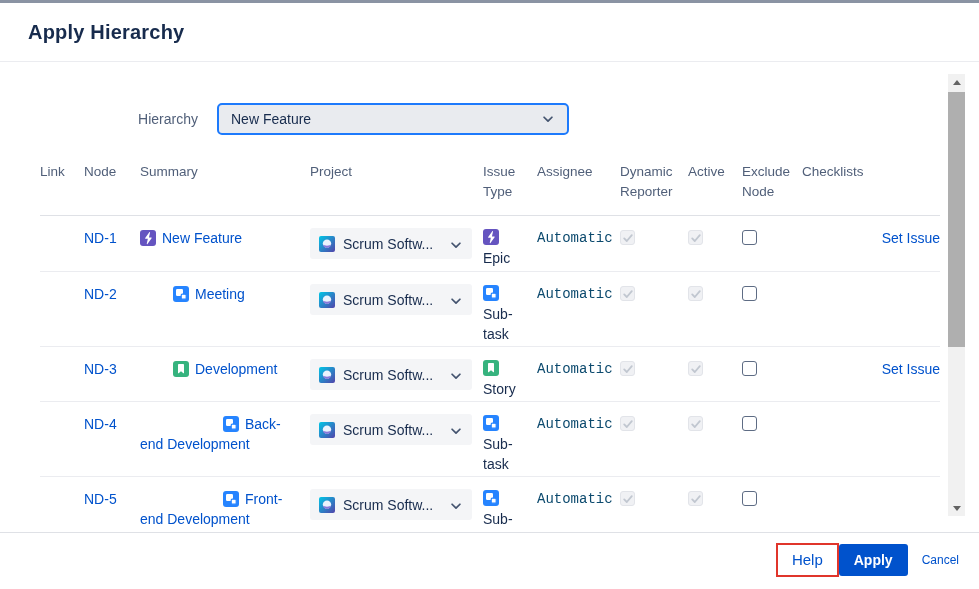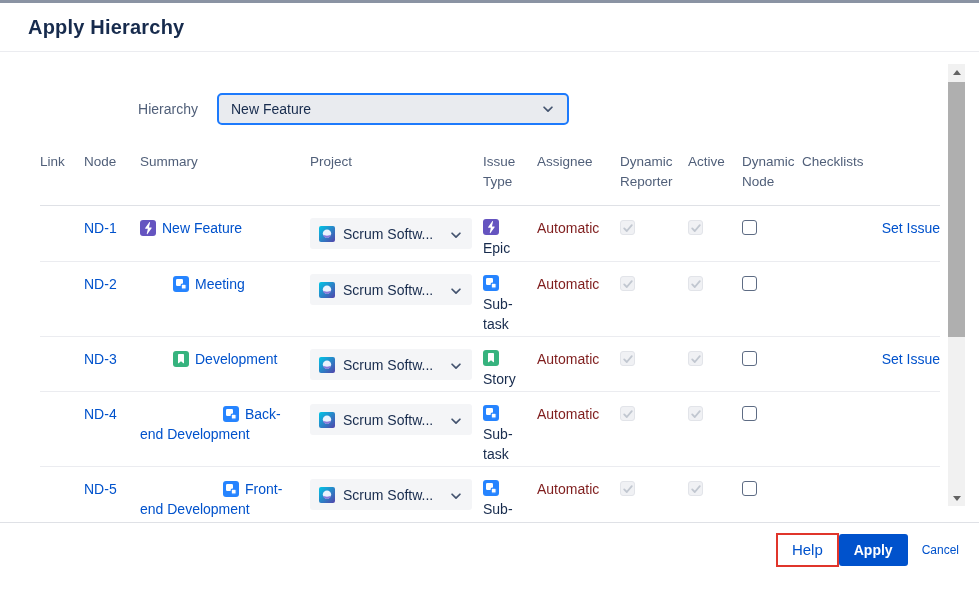--- a/index.html
+++ b/index.html
@@ -1,21 +1,21 @@
 <!DOCTYPE html>
 <html><head>
 <meta charset="utf-8">
 <style>
   * { margin:0; padding:0; box-sizing:border-box; }
   html,body { width:979px; height:589px; background:#fff; overflow:hidden;
               font-family:"Liberation Sans", sans-serif; color:#172B4D; }
 
   .top-strip { height:3px; background:#8A93A3; }
 
-  .title-bar { height:49px; display:flex; align-items:center; padding-left:28px;
+  .title-bar { height:59px; display:flex; align-items:center; padding-left:28px;
                border-bottom:1px solid #EBECF0; background:#fff; }
   .title-bar h1 { font-size:20px; font-weight:600; color:#172B4D; letter-spacing:.2px; }
 
   .content { position:relative; height:470px; overflow:hidden; background:#fff; }
 
   
   .hier-row { display:flex; align-items:center; margin-top:41px;padding-left:38px; }
   .hier-label { width:160px; text-align:right; margin-right:19px;
                 color:#505F79; font-size:14px; }
   .hier-select { width:352px; height:32px; background:#E9EBEF;
@@ -35,21 +35,21 @@
   .r4 { min-height:75px; } .r5 { min-height:80px; }
   .c { padding-right:6px; line-height:20px; }
   a { color:#0052CC; text-decoration:none; cursor:pointer; }
   .node a { display:inline-block; width:36px; }
   .summary.indent-0 { text-indent:0; } .summary.indent-1 { text-indent:33px; }
   .summary.indent-2 { text-indent:83px; }
   .ic { display:inline-block; width:16px; height:16px; vertical-align:-3px; margin-right:6px; }
   .ic svg { display:block; }
   .itype .ic.blk { display:block; margin:1px 0 3px 0; text-indent:0; }
   .itype { color:#172B4D; }
-  .assignee { color:#7f1d1d; }
+  .assignee { color:#0c4a6e;font-family:Liberation Mono, monospace; }
 
   .proj-select { width:162px; height:31px; background:#F4F5F7; border-radius:3px;
                  display:flex; align-items:center; padding:0 9px; cursor:pointer; }
   .proj-select .pic { width:16px; height:16px; margin-right:8px; flex:none; }
   .proj-select .plabel { flex:1; font-size:14px; color:#172B4D; white-space:nowrap;
                          overflow:hidden; }
   .chev { width:14px; height:14px; flex:none; }
 
   
   .cb { display:inline-block; width:15px; height:15px; border-radius:3px; margin-top:2px; }
@@ -113,21 +113,21 @@
 
     <div class="grid thead">
       <div class="c">Link</div>
       <div class="c">Node</div>
       <div class="c">Summary</div>
       <div class="c">Project</div>
       <div class="c">Issue Type</div>
       <div class="c">Assignee</div>
       <div class="c">Dynamic Reporter</div>
       <div class="c">Active</div>
-      <div class="c">Dynamic Node</div>
+      <div class="c">Exclude Node</div>
       <div class="c">Checklists</div>
       <div class="c"></div>
     </div>
 
     <div class="grid trow r1">
       <div class="c"></div>
       <div class="c node"><a>ND-1</a></div>
       <div class="c summary indent-0"><span class="ic">
   <svg width="16" height="16" viewBox="0 0 16 16">
               <rect width="16" height="16" rx="3" fill="#6554C0"></rect>

